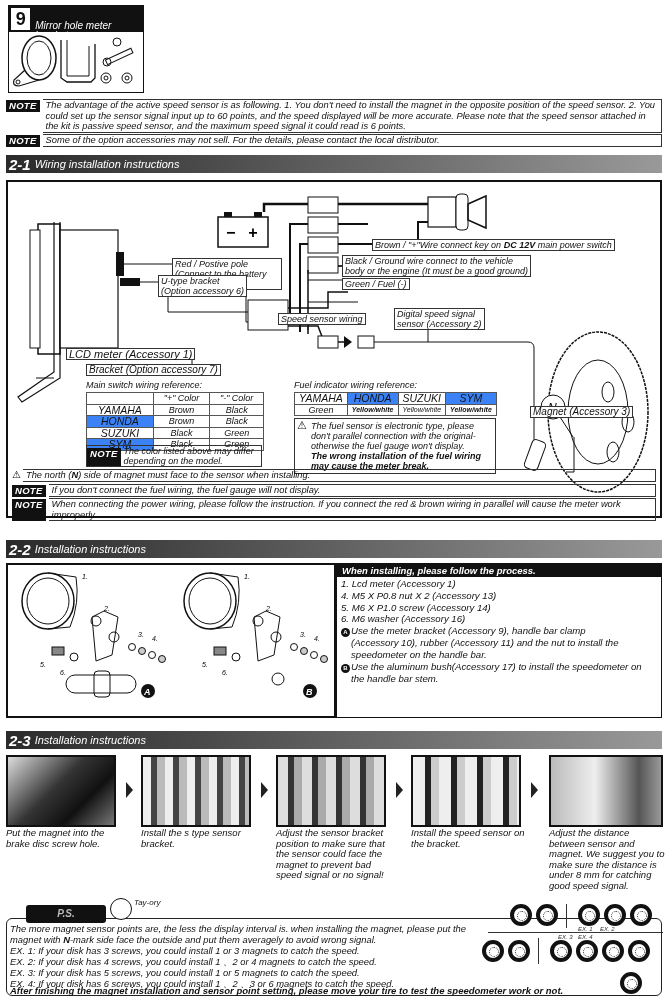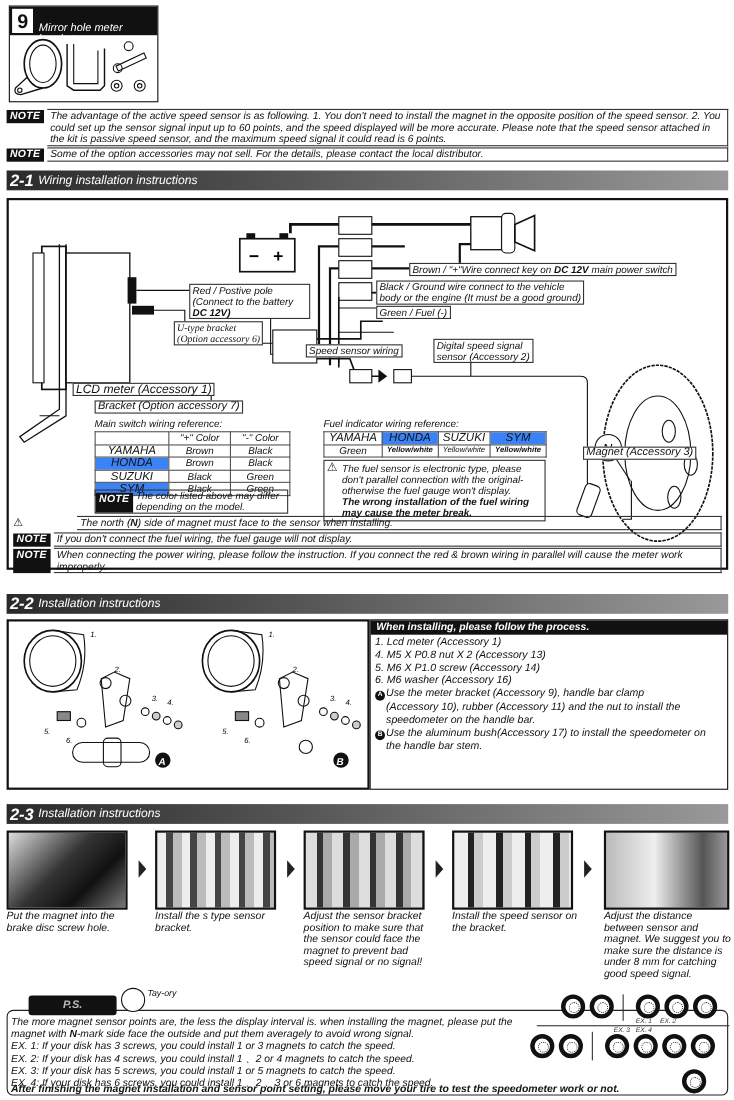--- a/index.html
+++ b/index.html
@@ -160,21 +160,21 @@
     <span>Red / Postive pole (Connect to the battery</span> <b>DC 12V)</b>
   </div>
   <div class="lbl" style="left:364px;top:57px;">
     <span>Brown / "+"Wire connect key on</span> <b>DC 12V</b> <span>main power switch</span>
   </div>
   <div class="lbl" style="left:334px;top:73px;">
     <div>Black / Ground wire connect to the vehicle</div>
     <div>body or the engine (It must be a good ground)</div>
   </div>
   <div class="lbl" style="left:334px;top:96px;">Green / Fuel (-)</div>
-  <div class="lbl" style="left:150px;top:110px;font-family:Liberation Serif, serif;">
+  <div class="lbl" style="left:150px;top:93px;">
     <div>U-type bracket</div>
     <div>(Option accessory 6)</div>
   </div>
   <div class="lbl" style="left:270px;top:131px;">Speed sensor wiring</div>
   <div class="lbl" style="left:386px;top:126px;">
     <div>Digital speed signal</div>
     <div>sensor (Accessory 2)</div>
   </div>
   <div class="lbl" style="left:58px;top:166px;font-size:11px;">LCD meter (Accessory 1)</div>
   <div class="lbl" style="left:78px;top:182px;font-size:10px;">Bracket (Option accessory 7)</div>
@@ -233,21 +233,21 @@
   </tbody>
     </table>
   <div class="abs" style="left:286px;top:236px;width:202px;border:1px solid #333;font-size:9px;line-height:10px;padding:2px 2px 2px 16px;">
     <span class="abs" style="left:2px;top:1px;font-style:normal;font-size:11px;">⚠</span>
     <span>The fuel sensor is electronic type, please don't parallel connection with the original-otherwise the fuel gauge won't display.</span>
     <b style="display:block;">The wrong installation of the fuel wiring may cause the meter break.</b>
   </div>
 
   <div class="abs" style="left:4px;top:287px;width:644px;display:flex;">
     <span style="font-style:normal;font-size:10px;margin-right:2px;">⚠</span>
-    <span class="note-text" style="border-left:none;margin-left:47px;"><span>The north (</span><b>N</b><span>) side of magnet must face to the sensor when installing.</span></span>
+    <span class="note-text" style="border-left:none;"><span>The north (</span><b>N</b><span>) side of magnet must face to the sensor when installing.</span></span>
   </div>
   <div class="abs" style="left:4px;top:302px;width:644px;display:flex;">
     <span class="note-badge">NOTE</span>
     <span class="note-text">If you don't connect the fuel wiring, the fuel gauge will not display.</span>
   </div>
   <div class="abs" style="left:4px;top:316px;width:644px;display:flex;">
     <span class="note-badge">NOTE</span>
     <span class="note-text">When connecting the power wiring, please follow the instruction. If you connect the red &amp; brown wiring in parallel will cause the meter work improperly.</span>
   </div>
 </div>

